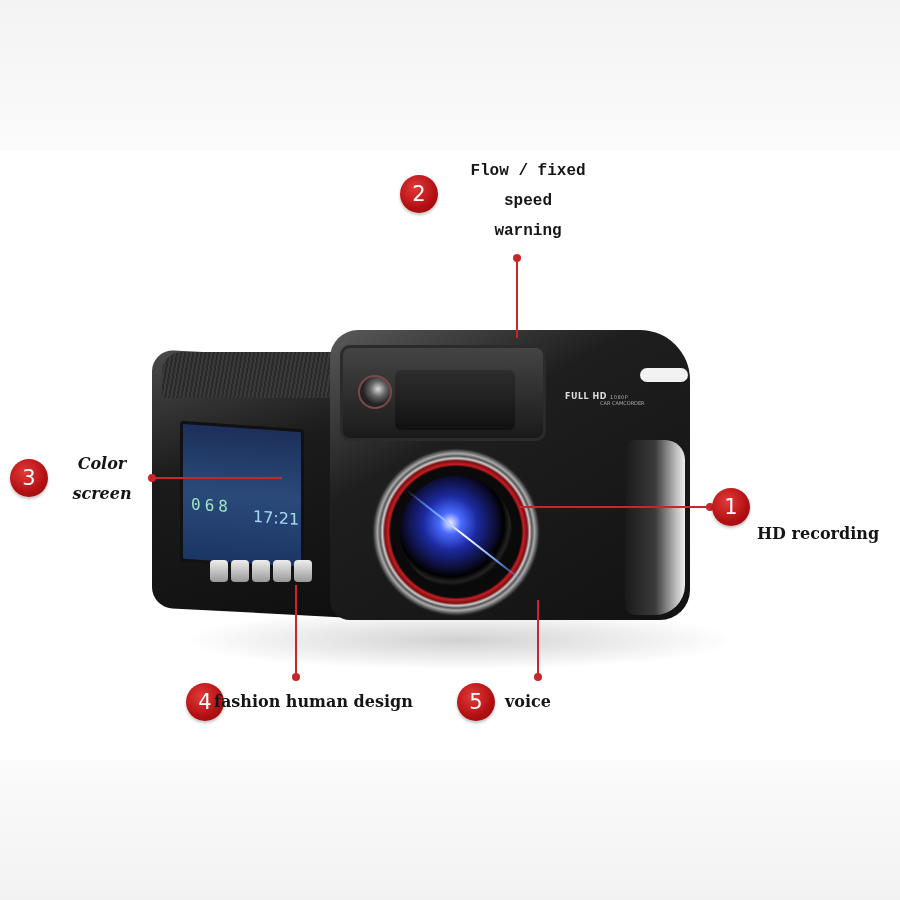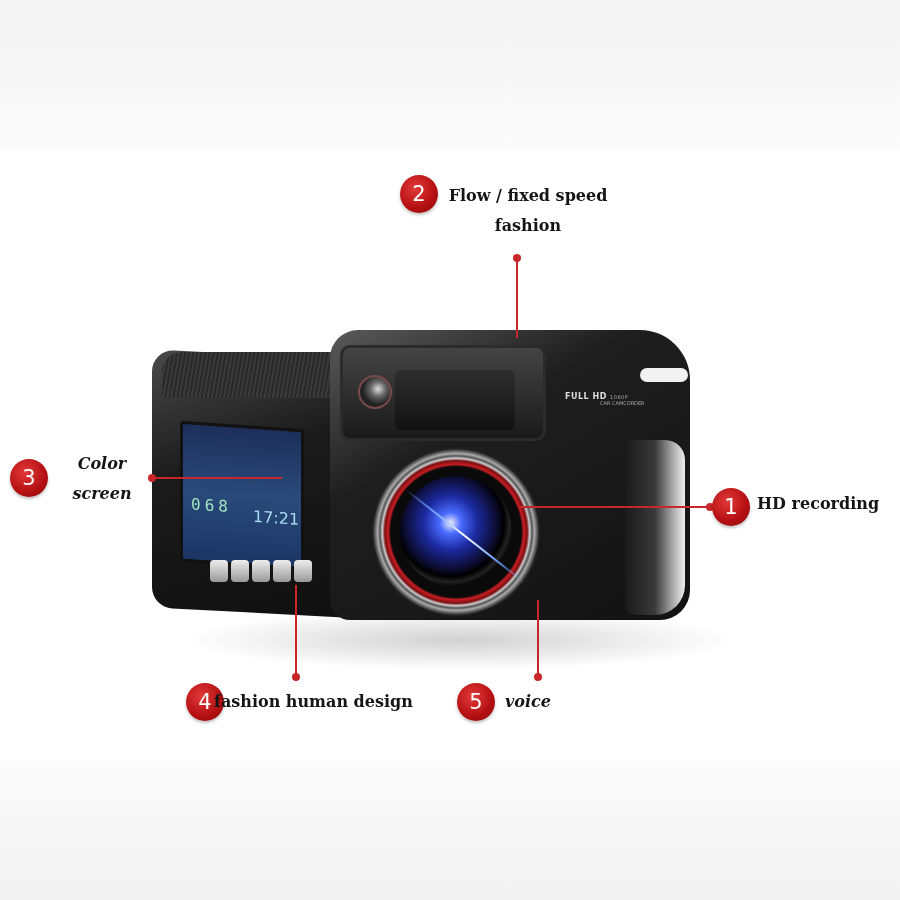--- a/index.html
+++ b/index.html
@@ -69,31 +69,31 @@
 <div class="line" style="left:152px;top:477px;width:130px;height:2px;"></div>
 <div class="dot" style="left:148px;top:474px;"></div>
 <div class="line" style="left:520px;top:506px;width:190px;height:2px;"></div>
 <div class="dot" style="left:706px;top:503px;"></div>
 <div class="line" style="left:295px;top:585px;width:2px;height:90px;"></div>
 <div class="dot" style="left:292px;top:673px;"></div>
 <div class="line" style="left:537px;top:600px;width:2px;height:75px;"></div>
 <div class="dot" style="left:534px;top:673px;"></div>
 
 <div class="badge" style="left:400px;top:175px;">2</div>
-<div class="label" style="left:448px;top:181px;width:160px;">
+<div class="label" style="left:448px;top:156px;width:160px;font-family:Liberation Mono, monospace;">
   <div>Flow / fixed speed</div>
-  <div>fashion</div>
+  <div>warning</div>
 </div>
 
 <div class="badge" style="left:10px;top:459px;">3</div>
 <div class="label" style="left:62px;top:449px;width:80px;font-style:italic;">
   <div>Color</div>
   <div>screen</div>
 </div>
 
 <div class="badge" style="left:712px;top:488px;">1</div>
-<div class="label" style="left:757px;top:489px;">HD recording</div>
+<div class="label" style="left:757px;top:519px;">HD recording</div>
 
 <div class="badge" style="left:186px;top:683px;">4</div>
 <div class="label" style="left:214px;top:687px;">fashion human design</div>
 
 <div class="badge" style="left:457px;top:683px;">5</div>
-<div class="label" style="left:505px;top:687px;font-style:italic;">voice</div>
+<div class="label" style="left:505px;top:687px;">voice</div>
 
 </body></html>

